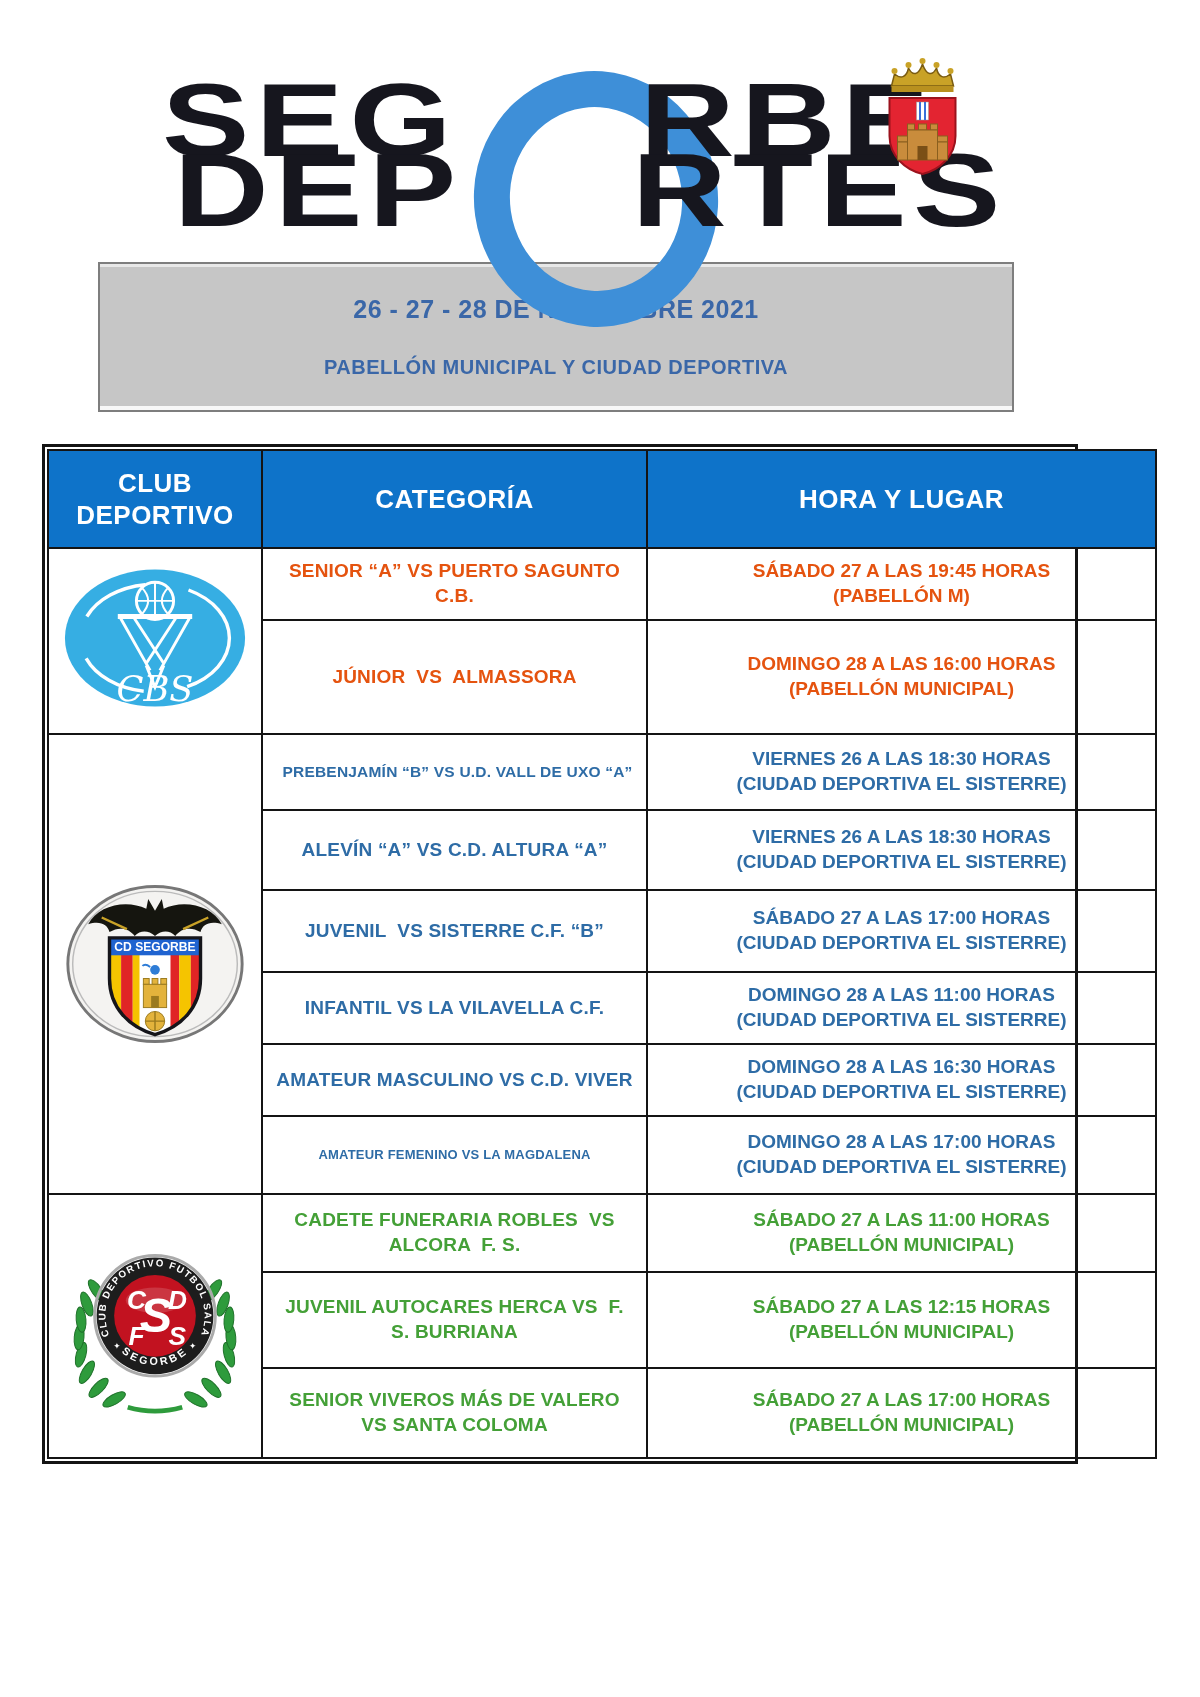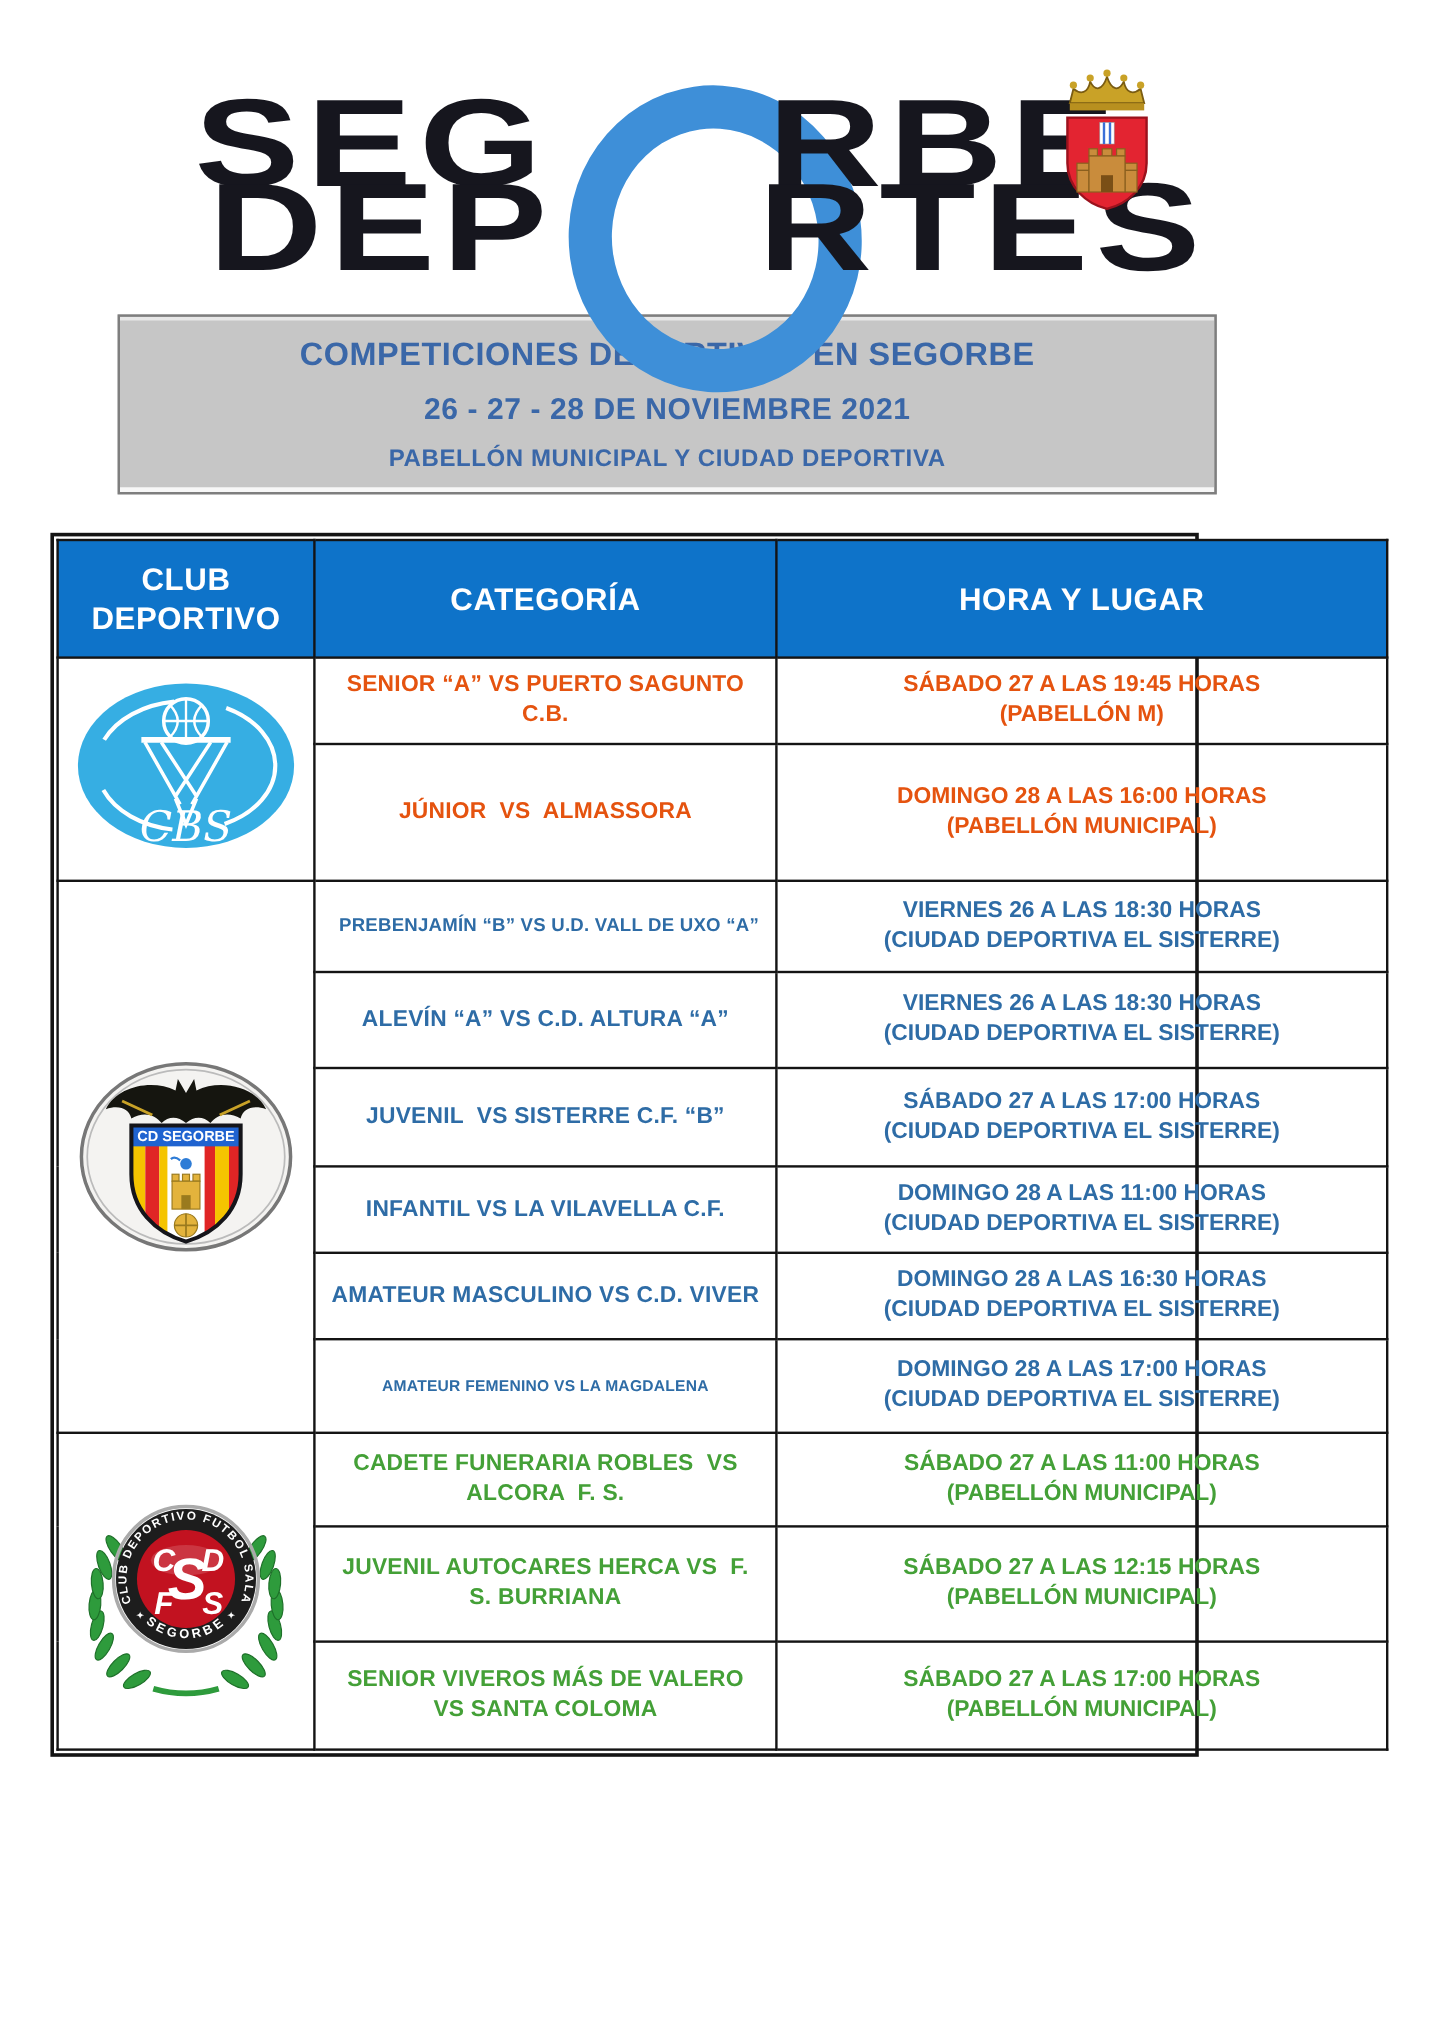--- a/index.html
+++ b/index.html
@@ -23,21 +23,21 @@
   .title-box{position:absolute;left:98px;top:262px;width:912px;height:146px;
              background:#C6C6C6;border:2px solid #7E7E7E;
              box-shadow:inset 0 -4px 0 rgba(255,255,255,.85), inset 0 3px 0 rgba(255,255,255,.6);
              display:flex;flex-direction:column;justify-content:space-evenly;align-items:center;
              color:#3A67A8;font-weight:700;text-align:center;}
   .tb-title{font-size:27px;letter-spacing:.5px;}
   .tb-dates{font-size:25px;letter-spacing:.5px;}
   .tb-venues{font-size:20px;letter-spacing:.5px;}
 
   
-  .table-outer{position:absolute;left:42px;top:444px;width:957px;
+  .table-outer{position:absolute;left:42px;top:444px;width:1036px;
                border:3px solid #141414;padding:2px;background:#fff;box-sizing:border-box;}
   table.comp{border-collapse:collapse;width:100%;table-layout:fixed;}
   table.comp th,table.comp td{border:2px solid #141414;text-align:center;vertical-align:middle;
                padding:2px 6px;box-sizing:border-box;}
   col.c1{width:214px;} col.c2{width:385px;} col.c3{width:509px;}
   th{background:#0E73C9;color:#fff;font-size:26px;font-weight:700;height:98px;
      white-space:pre-line;line-height:1.25;letter-spacing:.5px;}
   td.cat,td.hora{font-weight:700;white-space:pre-wrap;line-height:1.3;}
   td.cat{font-size:19px;letter-spacing:.2px;}
   td.cat.sm{font-size:15.5px;}
@@ -78,21 +78,20 @@
       <rect x="60" y="98" width="10" height="18" fill="#C98C3C" stroke="#8a5f1e"></rect>
       <rect x="30" y="80" width="7" height="6" fill="#C98C3C" stroke="#8a5f1e"></rect>
       <rect x="41" y="80" width="8" height="6" fill="#C98C3C" stroke="#8a5f1e"></rect>
       <rect x="53" y="80" width="7" height="6" fill="#C98C3C" stroke="#8a5f1e"></rect>
       <rect x="30" y="86" width="30" height="30" fill="#C98C3C" stroke="#8a5f1e"></rect>
       <rect x="40" y="102" width="10" height="14" fill="#7a4f16"></rect>
     </svg>
   </div>
 
   <div class="title-box">
-    <div class="tb-title">COMPETICIONES DEPORTIVAS EN SEGORBE</div>
     <div class="tb-dates">26 - 27 - 28 DE NOVIEMBRE 2021</div>
     <div class="tb-venues">PABELLÓN MUNICIPAL Y CIUDAD DEPORTIVA</div>
   </div>
 
   <div class="table-outer">
   <table class="comp">
     <colgroup>
           <col class="c1">
           <col class="c2">
           <col class="c3">

